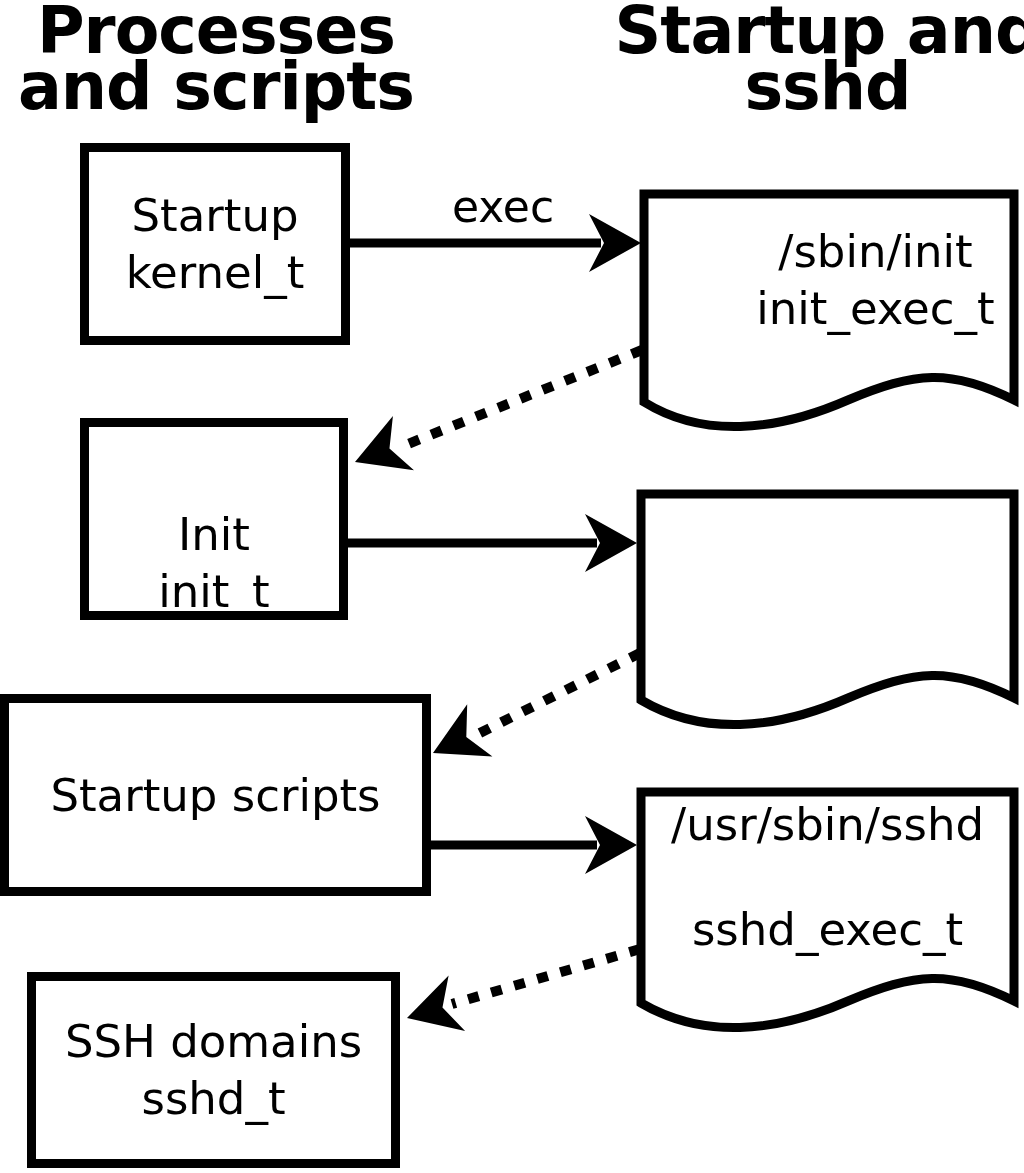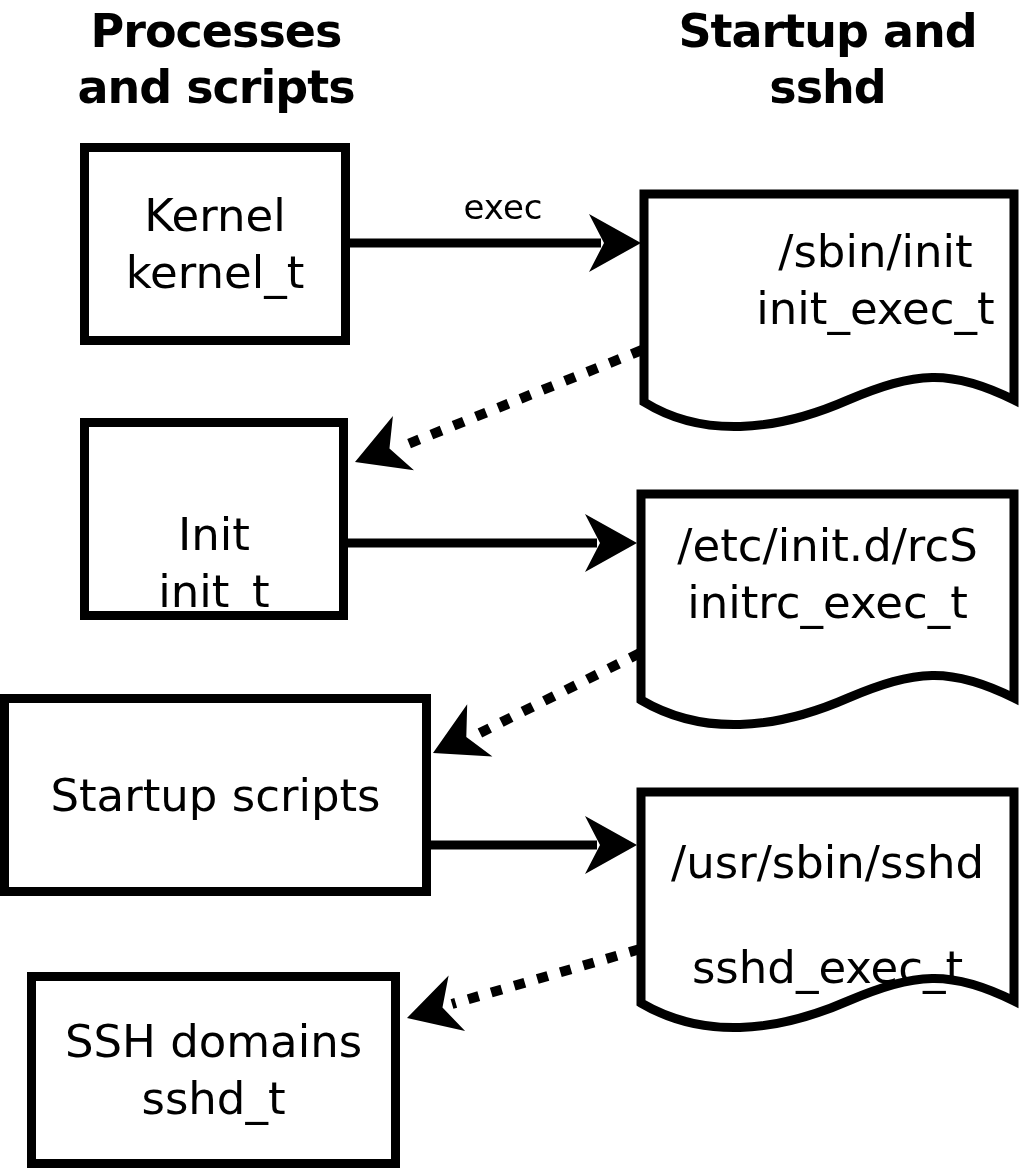--- a/index.html
+++ b/index.html
@@ -8,34 +8,34 @@
     font-family:"DejaVu Sans","Liberation Sans",sans-serif;color:#000;overflow:hidden;
   }
   .pbox{
     position:absolute;border:9px solid #000;background:#fff;box-sizing:border-box;z-index:1;
   }
   .layer{position:absolute;left:0;top:0;z-index:2;pointer-events:none;}
   .label{
     position:absolute;display:flex;flex-direction:column;align-items:center;justify-content:center;
     text-align:center;font-size:45px;line-height:57px;z-index:3;white-space:nowrap;
   }
-  .heading{font-weight:bold;font-size:46px;line-height:56px;letter-spacing:-1px;}
-  .arrowlabel{font-size:34px;line-height:48px;}
+  .heading{font-weight:bold;font-size:65px;line-height:56px;letter-spacing:-1px;}
+  .arrowlabel{font-size:44px;line-height:48px;}
   
   #box-kernel {left:80px; top:143px; width:270px; height:202px;}
   #box-init   {left:80px; top:418px; width:268px; height:202px;}
   #box-startup{left:0px;  top:694px; width:431px; height:202px;}
   #box-ssh    {left:27px; top:972px; width:373px; height:196px;}
   #lbl-kernel {left:80px; top:143px; width:270px; height:202px;}
   #lbl-init   {left:80px; top:418px; width:268px; height:202px;justify-content:flex-end;}
   #lbl-startup{left:0px;  top:694px; width:431px; height:202px;}
   #lbl-ssh    {left:27px; top:972px; width:373px; height:196px;}
   #lbl-doc1   {left:641px;top:194px; width:373px; height:172px;padding-left:48px;}
   #lbl-doc2   {left:641px;top:494px; width:373px; height:160px;}
-  #lbl-doc3   {left:641px;top:830px; width:373px; height:169px;gap:48px;}
+  #lbl-doc3   {left:641px;top:792px; width:373px; height:169px;gap:48px;}
   #lbl-exec   {left:440px;top:183px; width:126px; height:48px;}
   #hdr-left   {left:0px;  top:3px;   width:432px; height:112px;}
   #hdr-right  {left:640px;top:3px;   width:375px; height:112px;}
 </style>
 </head>
 <body>
 
 <div class="canvas">
 
   <div class="pbox" id="box-kernel"></div>
@@ -83,41 +83,37 @@
   <div class="label heading" id="hdr-right">
     <span>Startup and</span>
     <span>sshd</span>
   </div>
 
   <div class="label arrowlabel" id="lbl-exec">
     <span>exec</span>
   </div>
 
   <div class="label" id="lbl-kernel">
-    <span>Kernel</span>
+    <span>Startup</span>
     <span>kernel_t</span>
   </div>
   <div class="label" id="lbl-init">
     <span>Init</span>
     <span>init_t</span>
   </div>
   <div class="label" id="lbl-startup">
     <span>Startup scripts</span>
   </div>
   <div class="label" id="lbl-ssh">
     <span>SSH domains</span>
     <span>sshd_t</span>
   </div>
 
   <div class="label" id="lbl-doc1">
     <span>/sbin/init</span>
     <span>init_exec_t</span>
   </div>
-  <div class="label" id="lbl-doc2">
-    <span>/etc/init.d/rcS</span>
-    <span>initrc_exec_t</span>
-  </div>
   <div class="label" id="lbl-doc3">
     <span>/usr/sbin/sshd</span>
     <span>sshd_exec_t</span>
   </div>
 
 </div>
 
 </body></html>

